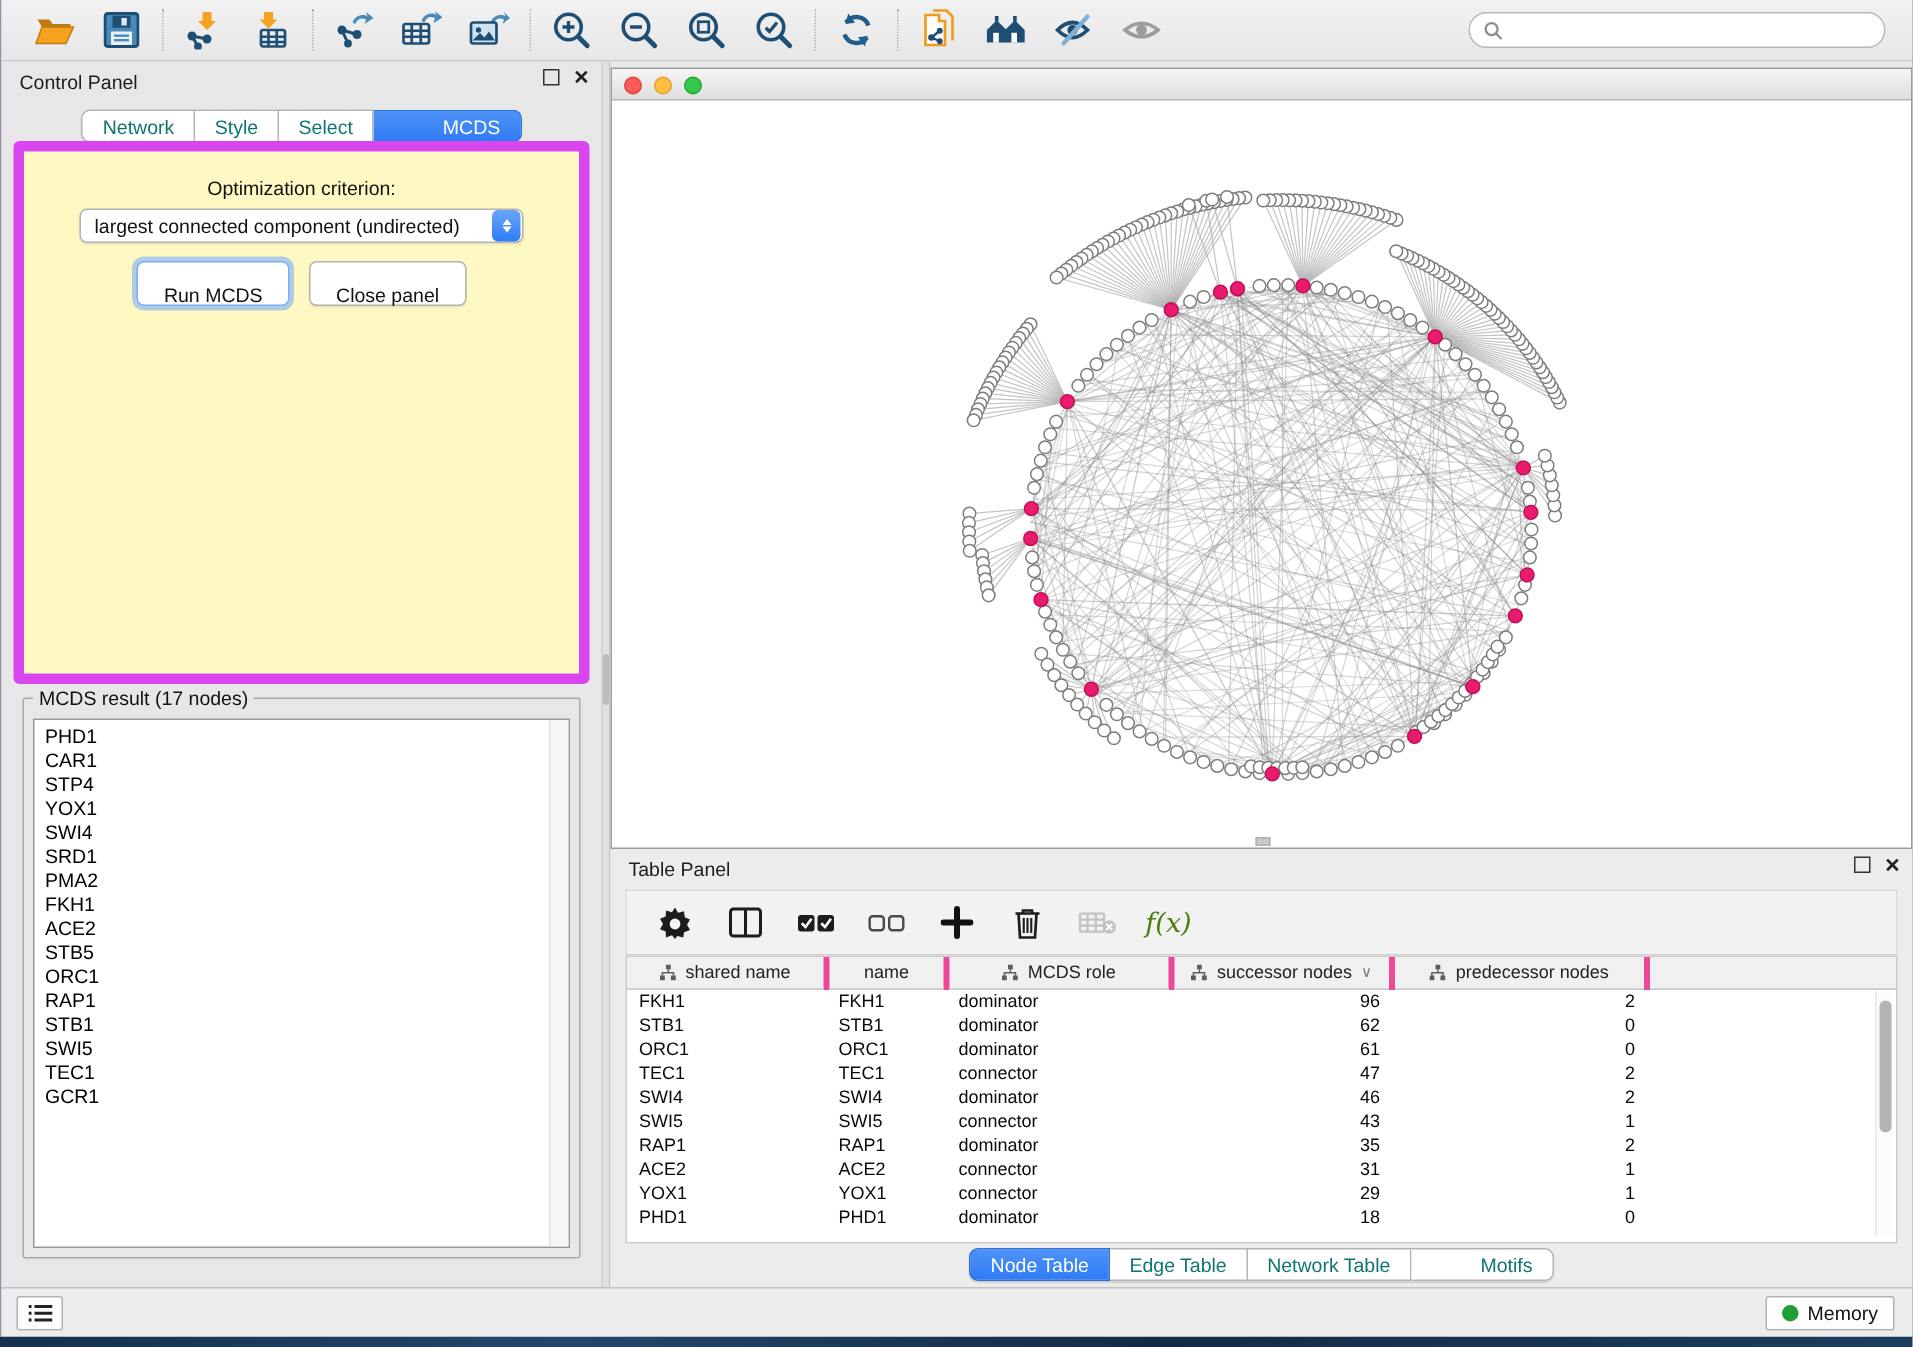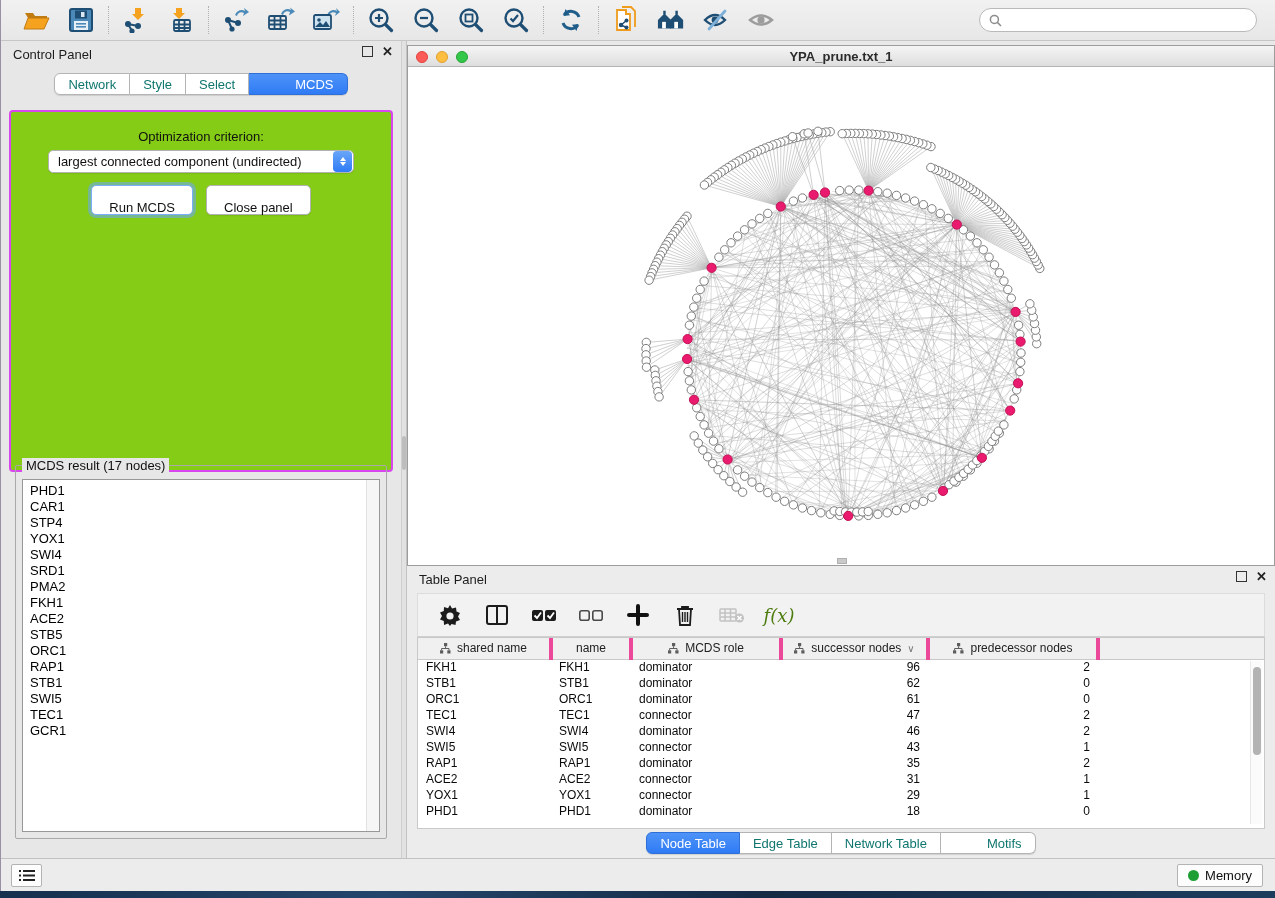--- a/index.html
+++ b/index.html
@@ -21,21 +21,21 @@
   .panel-header .ph-title { position:absolute; left:12px; top:6px; font-size:13px; color:#1c1c1c; }
   .win-btns { position:absolute; right:8px; top:5px; display:flex; gap:9px; align-items:center; }
   .float-glyph { width:11px; height:11px; border:1.5px solid #333; display:inline-block; cursor:pointer; }
   .close-glyph { font-size:13px; font-weight:bold; color:#222; cursor:pointer; line-height:11px; }
   .cp-tabs { position:absolute; left:0; right:0; top:32px; text-align:center; }
   .seg { display:inline-flex; box-shadow:0 1px 1px rgba(0,0,0,.12); border-radius:6px; }
   .seg .seg-btn { font:13px "Liberation Sans",sans-serif; height:22px; padding:0 13px; background:#fff; border:1px solid #b4b4b4; border-left:none; color:#0f766e; cursor:pointer; }
   .seg .seg-btn:first-child { border-left:1px solid #b4b4b4; border-radius:6px 0 0 6px; }
   .seg .seg-btn:last-child { border-radius:0 6px 6px 0;padding-left:46px; }
   .seg .seg-btn.active { background:linear-gradient(#4e93f8,#2f7bf5); border-color:#2e6fd8; color:#fff; }
-  .cp-box { position:absolute; left:8px; right:8px; top:53px; height:362px; background:#84cc16; border:2px solid #d946ef; border-radius:4px;margin-top:16px; }
+  .cp-box { position:absolute; left:8px; right:8px; top:53px; height:362px; background:#fef9c3; border:7px solid #d946ef; border-radius:4px; }
   .opt-label { text-align:center; margin-top:17px; font-size:13px; color:#111; }
   .select-box { position:absolute; left:37px; right:37px; top:38px; height:23px; background:#fff; border:1px solid #b2b2b2; border-radius:5px; display:flex; align-items:center; cursor:pointer; box-shadow:0 1px 1px rgba(0,0,0,.08); }
   .select-box .sel-text { flex:1; font-size:13px; color:#111; padding-left:9px; white-space:nowrap; overflow:hidden; }
   .stepper { width:19px; height:21px; margin-right:1px; border-radius:4px; background:linear-gradient(#6aa6f9,#2e7bf6); display:flex; flex-direction:column; align-items:center; justify-content:center; gap:1px; }
   .stepper .tri { width:0; height:0; border-left:3.5px solid transparent; border-right:3.5px solid transparent; }
   .tri.up { border-bottom:4.5px solid #fff; }
   .tri.dn { border-top:4.5px solid #fff; }
   .btn-row { position:absolute; top:73px; left:0; right:0; display:flex; justify-content:center; gap:13px; }
   .mac-btn { font:13px "Liberation Sans",sans-serif; height:23px; padding:14px 17px; background:#fff; border:1px solid #b2b2b2; border-radius:5px; color:#111; cursor:pointer; box-shadow:0 1px 1px rgba(0,0,0,.08); }
   .mac-btn.focused { border-color:#7aaefc; box-shadow:0 0 0 3px rgba(110,168,254,.55); }
@@ -304,21 +304,20 @@
     </div>
 
   <div class="right-pane">
     <div class="net-window">
       <div class="net-titlebar">
         <span class="lights">
           <span class="light red"></span>
           <span class="light yellow"></span>
           <span class="light green"></span>
         </span>
-        <span class="net-title">YPA_prune.txt_1</span>
       </div>
       <div class="net-canvas">
         <svg id="net-svg" width="867" height="498" viewBox="0 0 867 498">
             <line x1="372.8" y1="139.5" x2="309.1" y2="379.4" stroke="#8f8f8f" stroke-width="0.8" opacity="0.38"></line>
             <line x1="372.8" y1="139.5" x2="395.1" y2="130.7" stroke="#8f8f8f" stroke-width="0.8" opacity="0.38"></line>
             <line x1="372.8" y1="139.5" x2="284.9" y2="328.8" stroke="#8f8f8f" stroke-width="0.8" opacity="0.38"></line>
             <line x1="372.8" y1="139.5" x2="612.5" y2="299.2" stroke="#8f8f8f" stroke-width="0.8" opacity="0.38"></line>
             <line x1="372.8" y1="139.5" x2="367.6" y2="429.9" stroke="#8f8f8f" stroke-width="0.8" opacity="0.38"></line>
             <line x1="372.8" y1="139.5" x2="281.8" y2="315.7" stroke="#8f8f8f" stroke-width="0.8" opacity="0.38"></line>
             <line x1="372.8" y1="139.5" x2="560.2" y2="404.9" stroke="#8f8f8f" stroke-width="0.8" opacity="0.38"></line>

